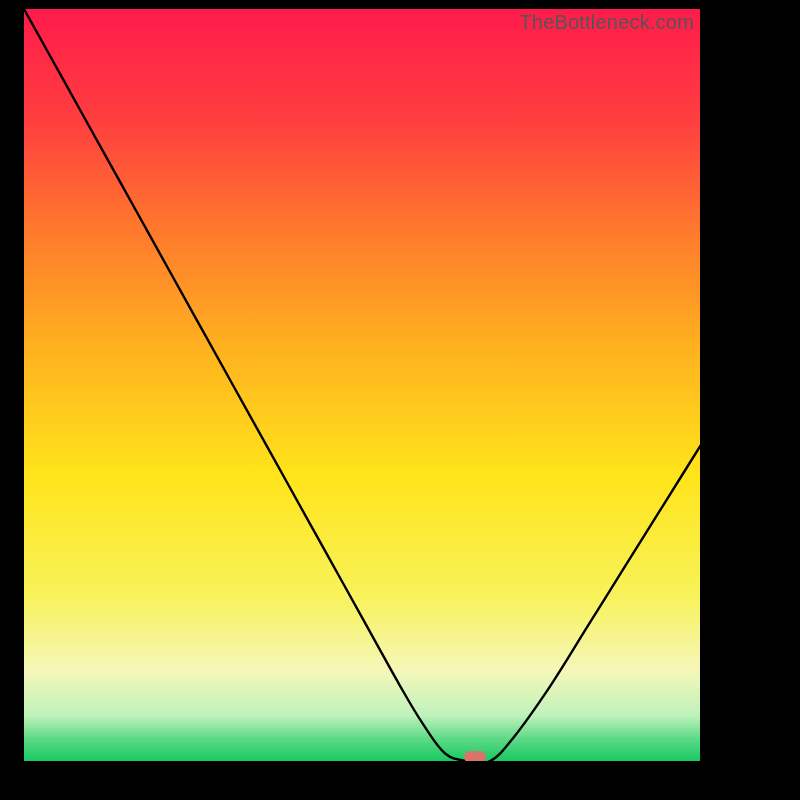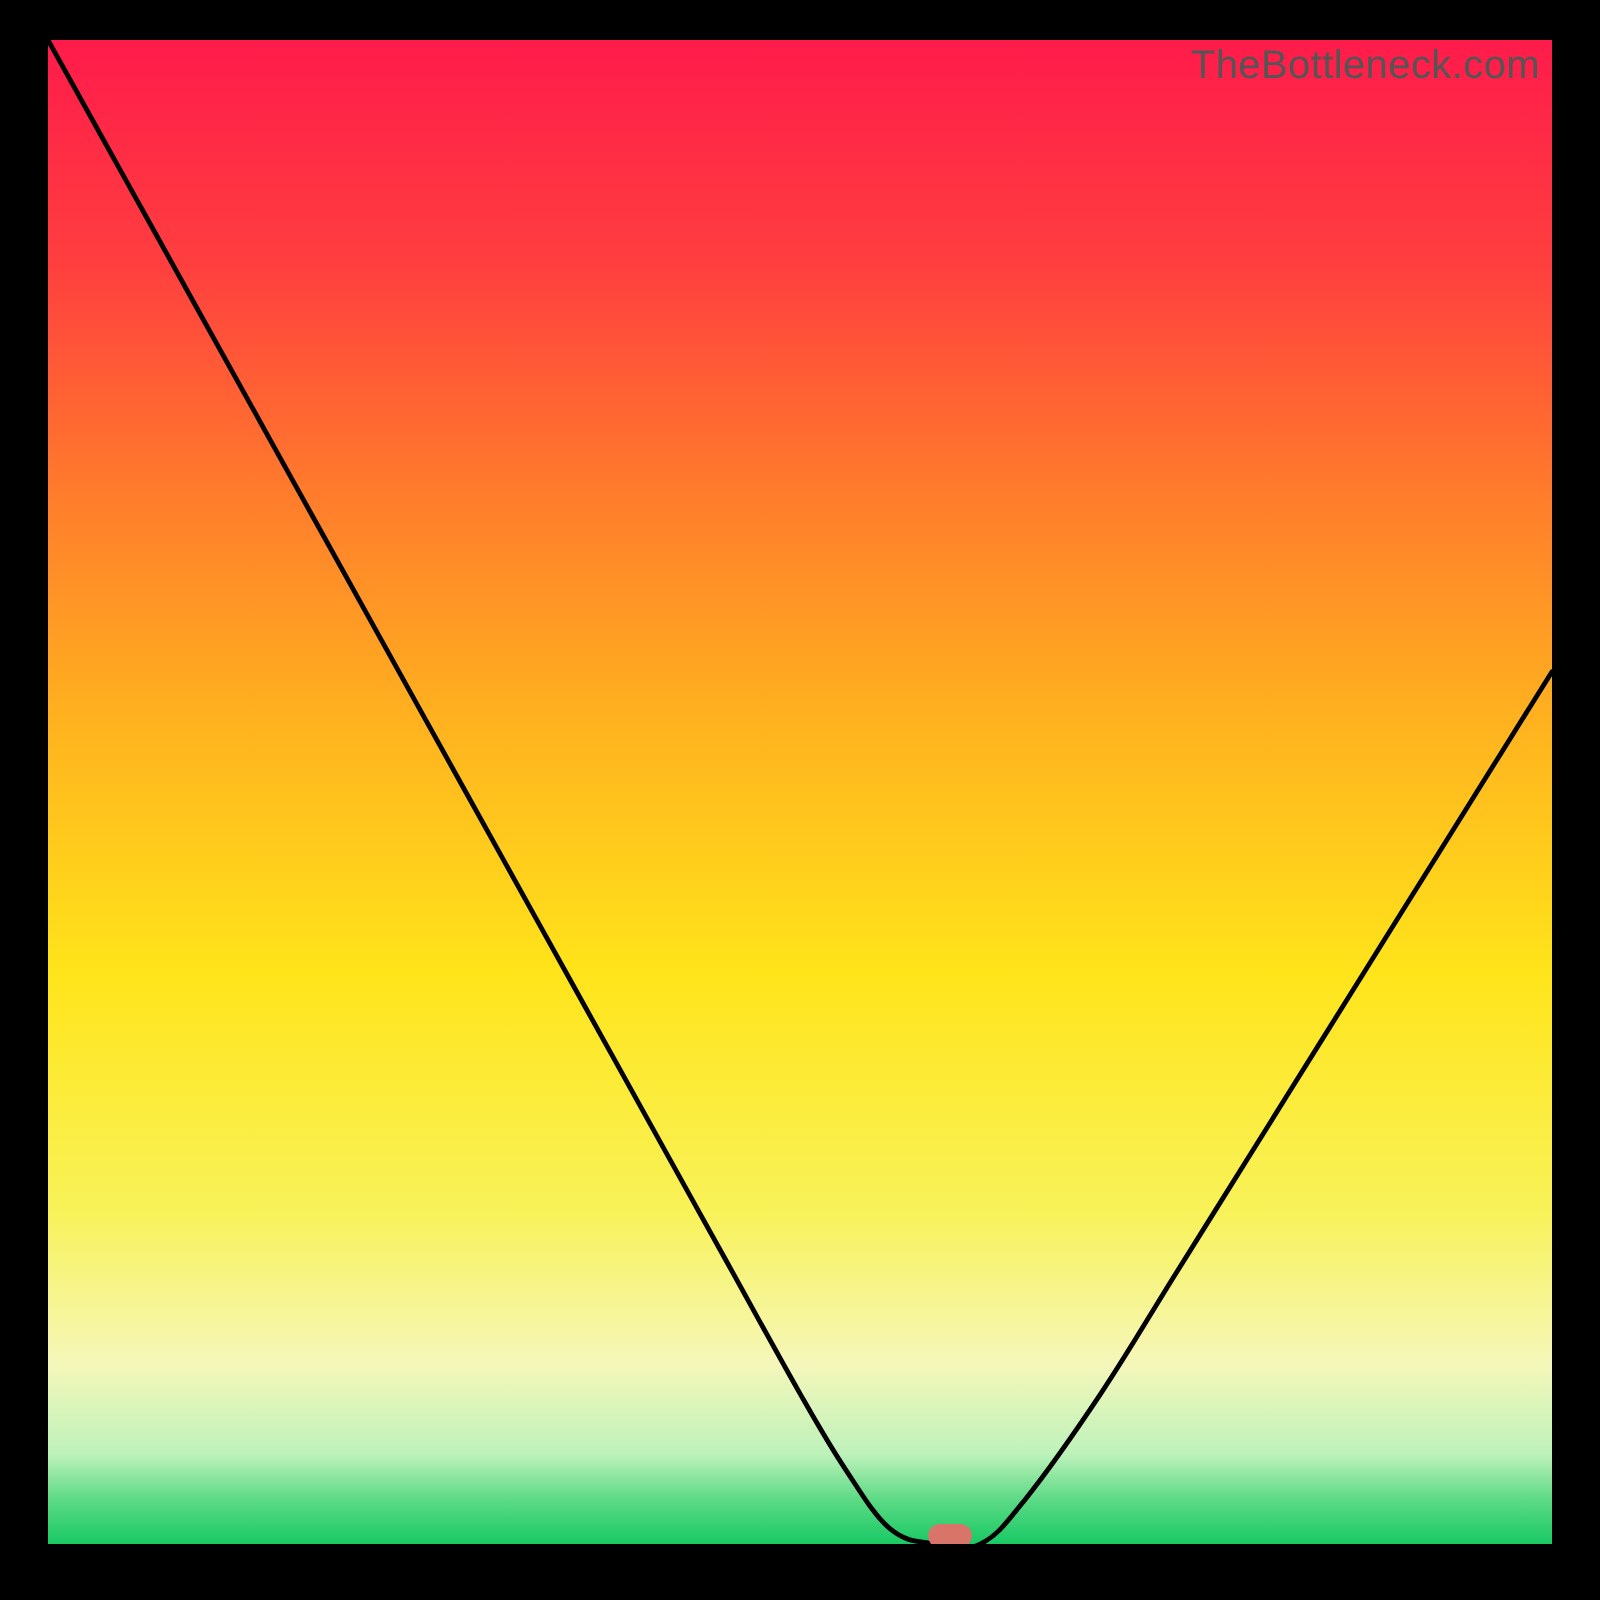--- a/index.html
+++ b/index.html
@@ -13,22 +13,22 @@
   }
   .frame {
     position: relative;
     width: 800px;
     height: 800px;
     background: #000;
   }
   .plot-area {
     position: absolute;
     left: 24px;
-    top: 20px;
-    width: 752px;
+    top: 9px;
+    width: 676px;
     height: 752px;
     background: linear-gradient(
       to bottom,
       #ff1b4b 0%,
       #ff3f3f 15%,
       #ff7b2c 30%,
       #ffb11f 45%,
       #ffe41a 62%,
       #f8f25a 78%,
       #f5f7b9 88%,

